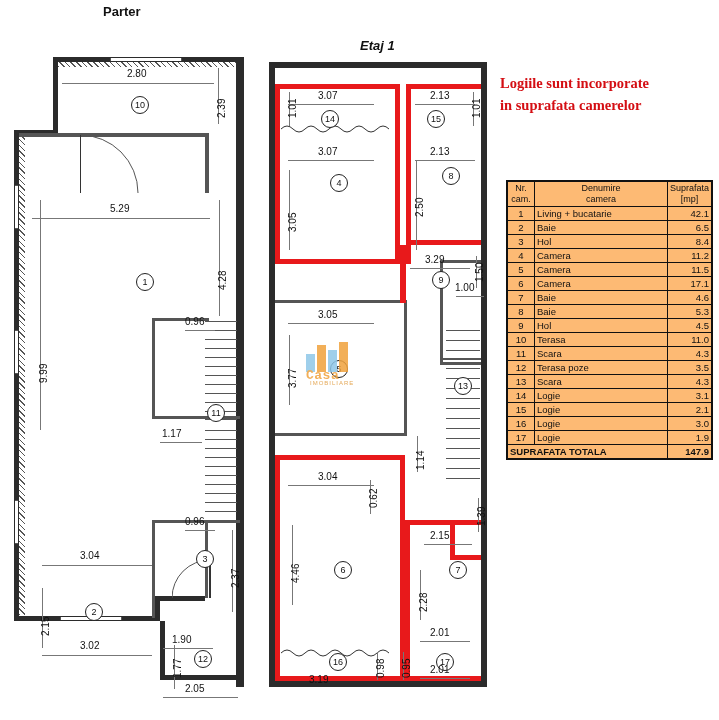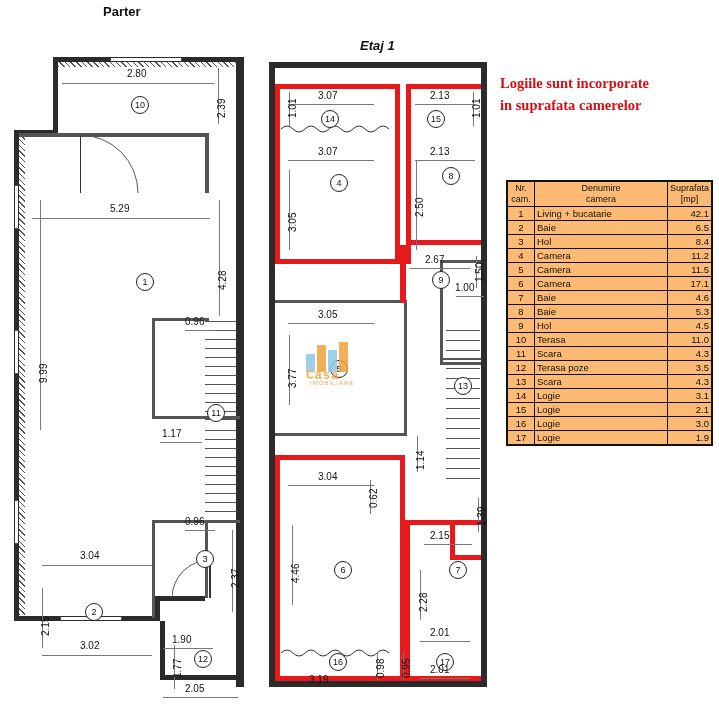--- a/index.html
+++ b/index.html
@@ -272,21 +272,21 @@
     <div class="dim" style="left:415px;top:160px;width:60px;"></div>
     <div class="lbl" style="left:430px;top:146px;">2.13</div>
 
     <div class="dimv" style="left:289px;top:170px;height:80px;"></div>
     <div class="lbl v" style="left:287px;top:232px;">3.05</div>
 
     <div class="dimv" style="left:416px;top:160px;height:90px;"></div>
     <div class="lbl v" style="left:414px;top:217px;">2.50</div>
 
     <div class="dim" style="left:410px;top:268px;width:60px;"></div>
-    <div class="lbl" style="left:425px;top:254px;">2.67</div>
+    <div class="lbl" style="left:425px;top:254px;">3.29</div>
 
     <div class="dimv" style="left:476px;top:256px;height:32px;"></div>
     <div class="lbl v" style="left:474px;top:282px;">1.50</div>
 
     <div class="dim" style="left:456px;top:296px;width:28px;"></div>
     <div class="lbl" style="left:455px;top:282px;">1.00</div>
 
     <div class="dim" style="left:288px;top:323px;width:86px;"></div>
     <div class="lbl" style="left:318px;top:309px;">3.05</div>
 
@@ -440,17 +440,21 @@
           <tr>
             <td class="c-nr">16</td>
             <td class="c-den">Logie</td>
             <td class="c-sup">3.0</td>
           </tr>
           <tr>
             <td class="c-nr">17</td>
             <td class="c-den">Logie</td>
             <td class="c-sup">1.9</td>
           </tr>
+          <tr class="rowsum">
+            <td class="c-den" colspan="2">SUPRAFATA TOTALA</td>
+            <td class="c-sup">147.9</td>
+          </tr>
         </tbody>
     </table>
   </div>
 
 </div>
 
 </body></html>

